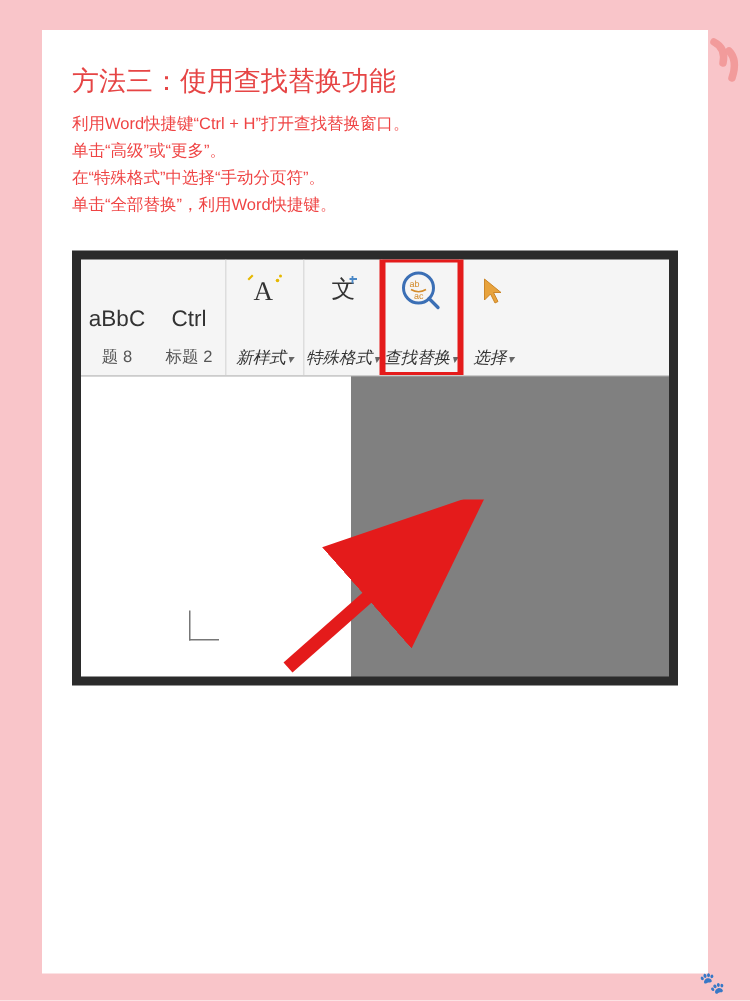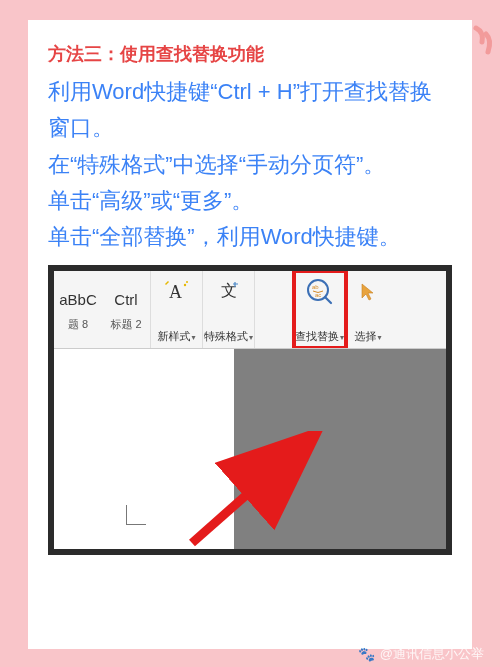--- a/index.html
+++ b/index.html
@@ -20,28 +20,28 @@
       top: 20px;
       left: 28px;
       right: 28px;
       bottom: 18px;
       background: #fff;
       padding: 22px 20px;
     }
     .title {
       color: #e64545;
       font-size: 18px;
-      font-weight: bold;
+      font-weight: normal;
       margin-bottom: 8px;
     }
     .body-text {
-      color: #3b82f6;
-      font-size: 22px;
+      color: #ef4444;
+      font-size: 11px;
       line-height: 1.65;
-      margin-bottom: 10px;
+      margin-bottom: 20px;
     }
     .screenshot {
       width: 100%;
       height: 290px;
       background: #2b2b2b;
       padding: 6px;
       position: relative;
     }
     .screenshot-inner {
       width: 100%;
@@ -71,21 +71,21 @@
       display: flex;
       align-items: stretch;
       padding: 2px 0;
       border-right: 1px solid #ddd;
     }
     .style-item {
       width: 48px;
       display: flex;
       flex-direction: column;
       align-items: center;
-      justify-content: center;
+      justify-content: flex-end;
       padding: 4px 2px 2px;
       border: 1px solid transparent;
     }
     .style-sample {
       font-size: 15px;
       color: #333;
       line-height: 1;
       margin-top: 2px;
     }
     .style-label {
@@ -94,35 +94,35 @@
       margin-top: 10px;
     }
     .ribbon-btn {
       width: 52px;
       position: relative;
     }
     .ribbon-btn.highlight {
       outline: 4px solid #e41b1b;
       outline-offset: -2px;
       z-index: 2;
-      margin-left: 39px;
     }
     .ribbon-icon {
       width: 30px;
       height: 30px;
       margin-top: 2px;
       display: flex;
       align-items: center;
       justify-content: center;
     }
     .ribbon-label {
       font-size: 11px;
       color: #333;
       text-align: right;
       white-space: nowrap;
+      font-style: italic;
     }
     .dropdown-arrow {
       font-size: 8px;
       color: #666;
       margin-left: 1px;
     }
     .doc-area {
       flex: 1;
       display: flex;
       position: relative;
@@ -183,22 +183,22 @@
     <path d="M16 10 Q22 16 18 28" stroke="#f29b9b" stroke-width="5" fill="none" stroke-linecap="round"></path>
   </svg>
 </div>
 
 <div class="white-card">
 
   <div class="title">方法三：使用查找替换功能</div>
 
   <div class="body-text">
     <div>利用Word快捷键“Ctrl + H”打开查找替换窗口。</div>
+    <div>单击“高级”或“更多”。</div>
     <div>在“特殊格式”中选择“手动分页符”。</div>
-    <div>单击“高级”或“更多”。</div>
     <div>单击“全部替换”，利用Word快捷键。</div>
   </div>
 
   <div class="screenshot">
     <div class="screenshot-inner">
 
       <div class="ribbon-bar">
 
         <div class="style-gallery">
           <div class="style-item">
@@ -273,14 +273,13 @@
         </svg>
       </div>
 
     </div>
   </div>
 
 </div>
 
 <div class="watermark">
   <span class="paw">🐾</span>
-  <span>@通讯信息小公举</span>
 </div>
 
 </body></html>

